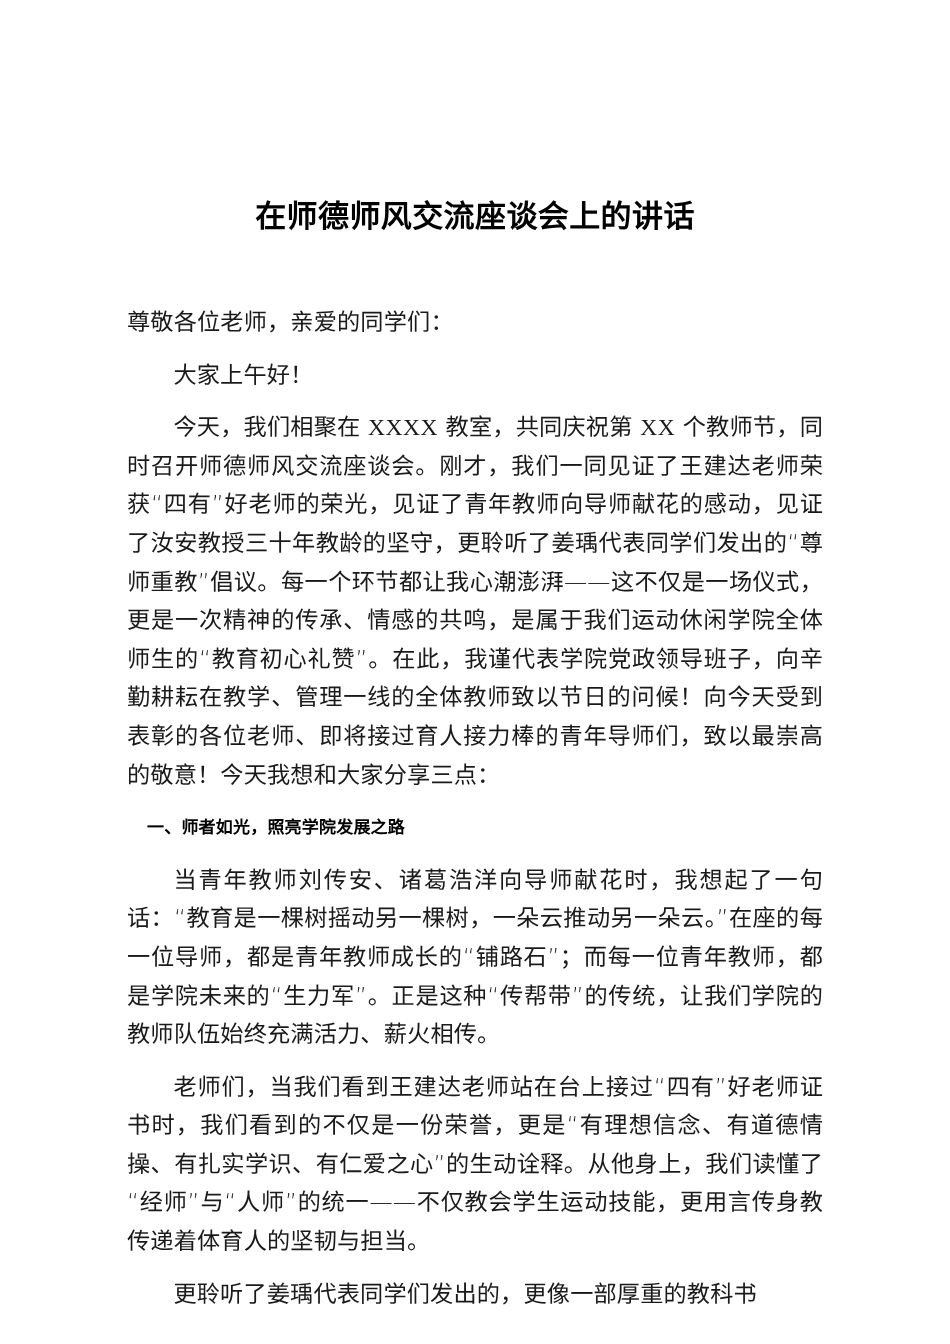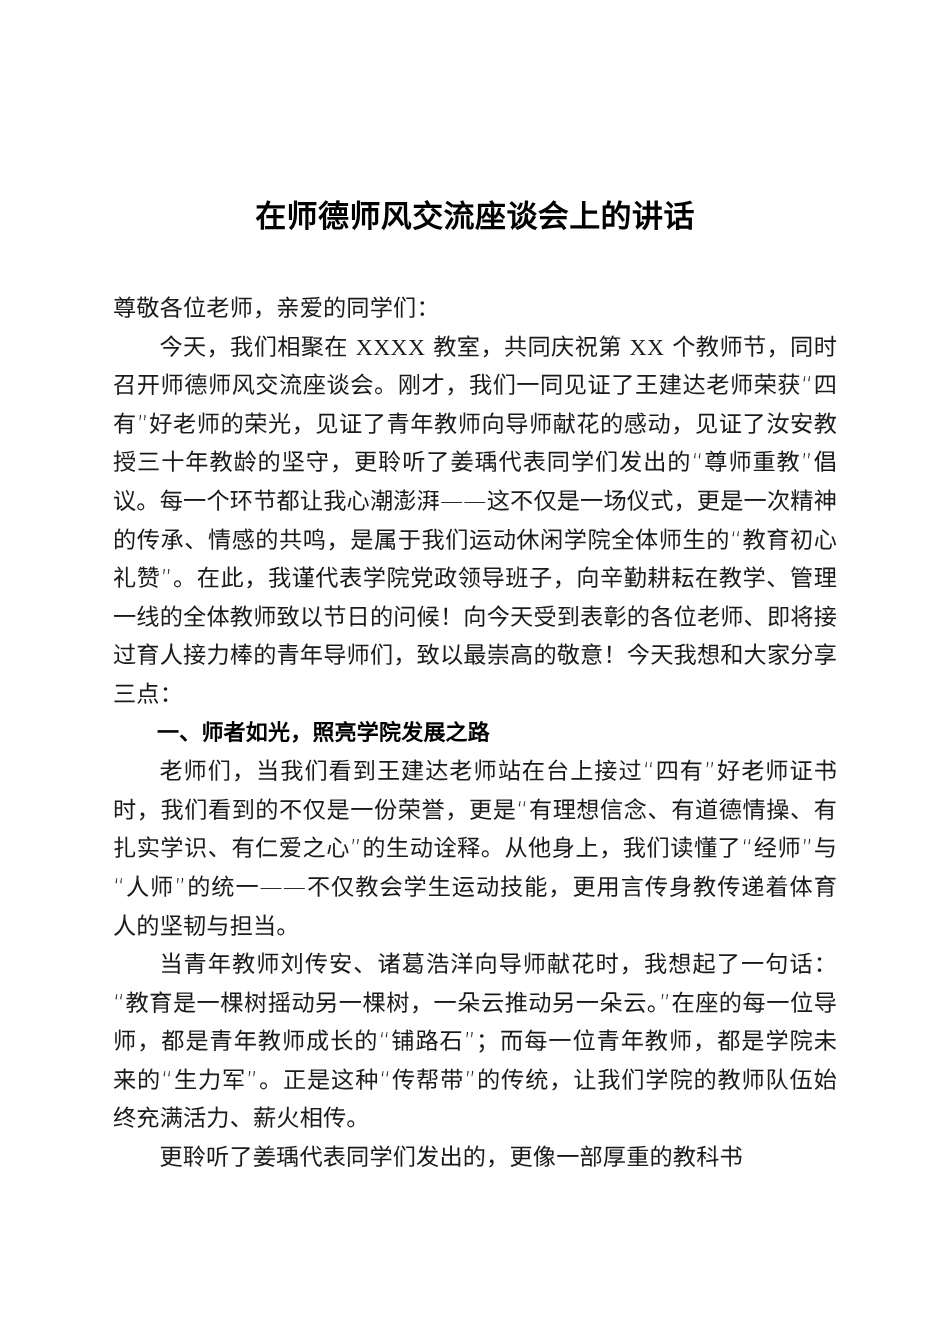--- a/index.html
+++ b/index.html
@@ -36,40 +36,40 @@
     font-size: 31px;
     line-height: 40px;
     letter-spacing: 0.4px;
     color: #000000;
     padding-top: 197px;
   }
   .title-gap {
     height: 52px;
   }
   p.para {
-    margin: 0;
+    margin: 14px;
     padding: 0;
     font-family: "DejaVu Sans", "Liberation Sans", sans-serif;
     font-size: 23.2px;
     line-height: 38.6px;
     text-align: justify;
     text-justify: inter-ideograph;
     color: #1a1a1a;
     letter-spacing: 0.15px;
     font-weight: 300;
   }
   p.para.indent {
     text-indent: 2em;
   }
   p.heading {
     margin: 0;
     padding: 0;
     font-family: "DejaVu Sans", "Liberation Sans", sans-serif;
     font-weight: bold;
-    font-size: 22px;
+    font-size: 17px;
     line-height: 38.6px;
     text-indent: 2em;
     color: #000000;
     letter-spacing: 0.2px;
   }
   .latin {
     font-family: "Liberation Serif", "DejaVu Serif", serif;
     font-weight: normal;
     font-size: 23.5px;
     letter-spacing: 0.5px;
@@ -80,25 +80,26 @@
 
 <div class="page">
   <div class="content">
 
     <h1 class="doc-title"><span>在师德师风交流座谈会上的讲话</span></h1>
 
     <div class="title-gap"></div>
 
     <p class="para">尊敬各位老师，亲爱的同学们：</p>
 
+    <p class="para indent">大家上午好！</p>
 
     <p class="para indent"><span>今天，我们相聚在 </span><span class="latin">XXXX</span><span> 教室，共同庆祝第 </span><span class="latin">XX</span><span> 个教师节，同时召开师德师风交流座谈会。刚才，我们一同见证了王建达老师荣获“四有”好老师的荣光，见证了青年教师向导师献花的感动，见证了汝安教授三十年教龄的坚守，更聆听了姜瑀代表同学们发出的“尊师重教”倡议。每一个环节都让我心潮澎湃——这不仅是一场仪式，更是一次精神的传承、情感的共鸣，是属于我们运动休闲学院全体师生的“教育初心礼赞”。在此，我谨代表学院党政领导班子，向辛勤耕耘在教学、管理一线的全体教师致以节日的问候！向今天受到表彰的各位老师、即将接过育人接力棒的青年导师们，致以最崇高的敬意！今天我想和大家分享三点：</span></p>
 
     <p class="heading">一、师者如光，照亮学院发展之路</p>
 
+    <p class="para indent">当青年教师刘传安、诸葛浩洋向导师献花时，我想起了一句话：“教育是一棵树摇动另一棵树，一朵云推动另一朵云。”在座的每一位导师，都是青年教师成长的“铺路石”；而每一位青年教师，都是学院未来的“生力军”。正是这种“传帮带”的传统，让我们学院的教师队伍始终充满活力、薪火相传。</p>
+
     <p class="para indent">老师们，当我们看到王建达老师站在台上接过“四有”好老师证书时，我们看到的不仅是一份荣誉，更是“有理想信念、有道德情操、有扎实学识、有仁爱之心”的生动诠释。从他身上，我们读懂了“经师”与“人师”的统一——不仅教会学生运动技能，更用言传身教传递着体育人的坚韧与担当。</p>
-
-    <p class="para indent">当青年教师刘传安、诸葛浩洋向导师献花时，我想起了一句话：“教育是一棵树摇动另一棵树，一朵云推动另一朵云。”在座的每一位导师，都是青年教师成长的“铺路石”；而每一位青年教师，都是学院未来的“生力军”。正是这种“传帮带”的传统，让我们学院的教师队伍始终充满活力、薪火相传。</p>
 
     <p class="para indent">更聆听了姜瑀代表同学们发出的，更像一部厚重的教科书</p>
 
   </div>
 </div>
 
 </body></html>

